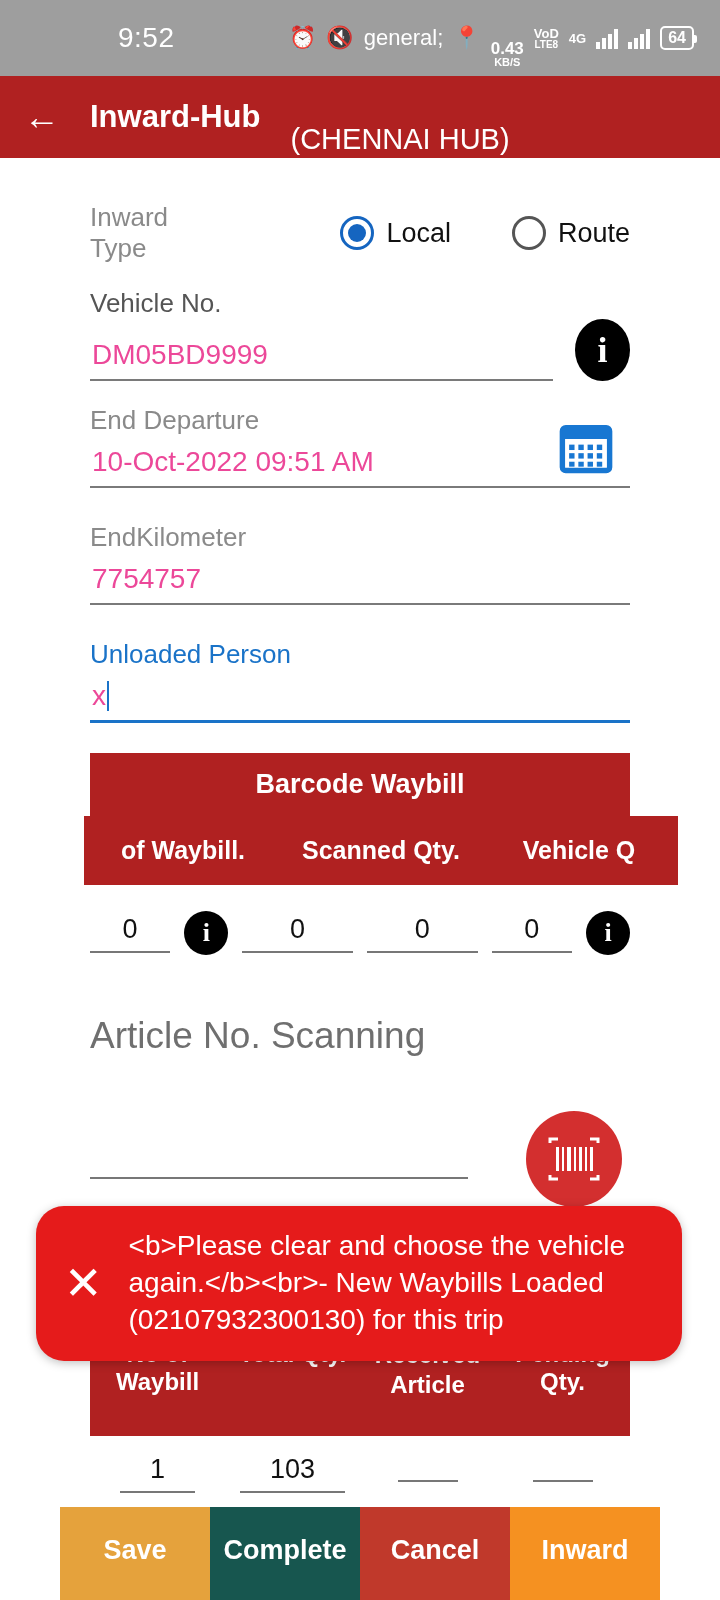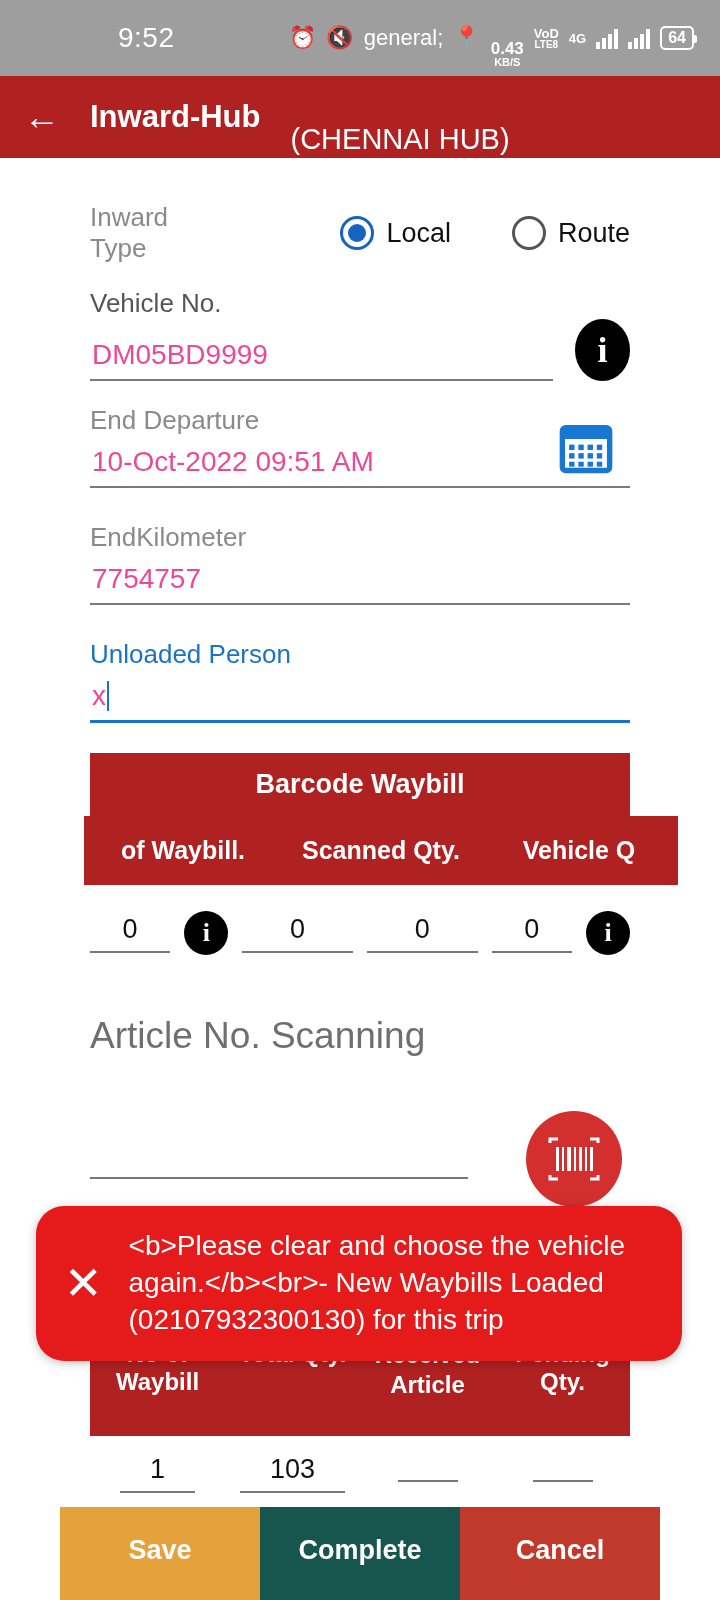--- a/index.html
+++ b/index.html
@@ -327,15 +327,16 @@
 
   <div class="toast">
     <span class="x">✕</span>
     <span class="msg">&lt;b&gt;Please clear and choose the vehicle again.&lt;/b&gt;&lt;br&gt;- New Waybills Loaded (02107932300130) for this trip</span>
   </div>
 
   <div class="btnbar">
     <button class="b-save">Save</button>
     <button class="b-complete">Complete</button>
     <button class="b-cancel">Cancel</button>
+    <button class="b-inward">Inward</button>
   </div>
 
 </div>
 
 </body></html>

